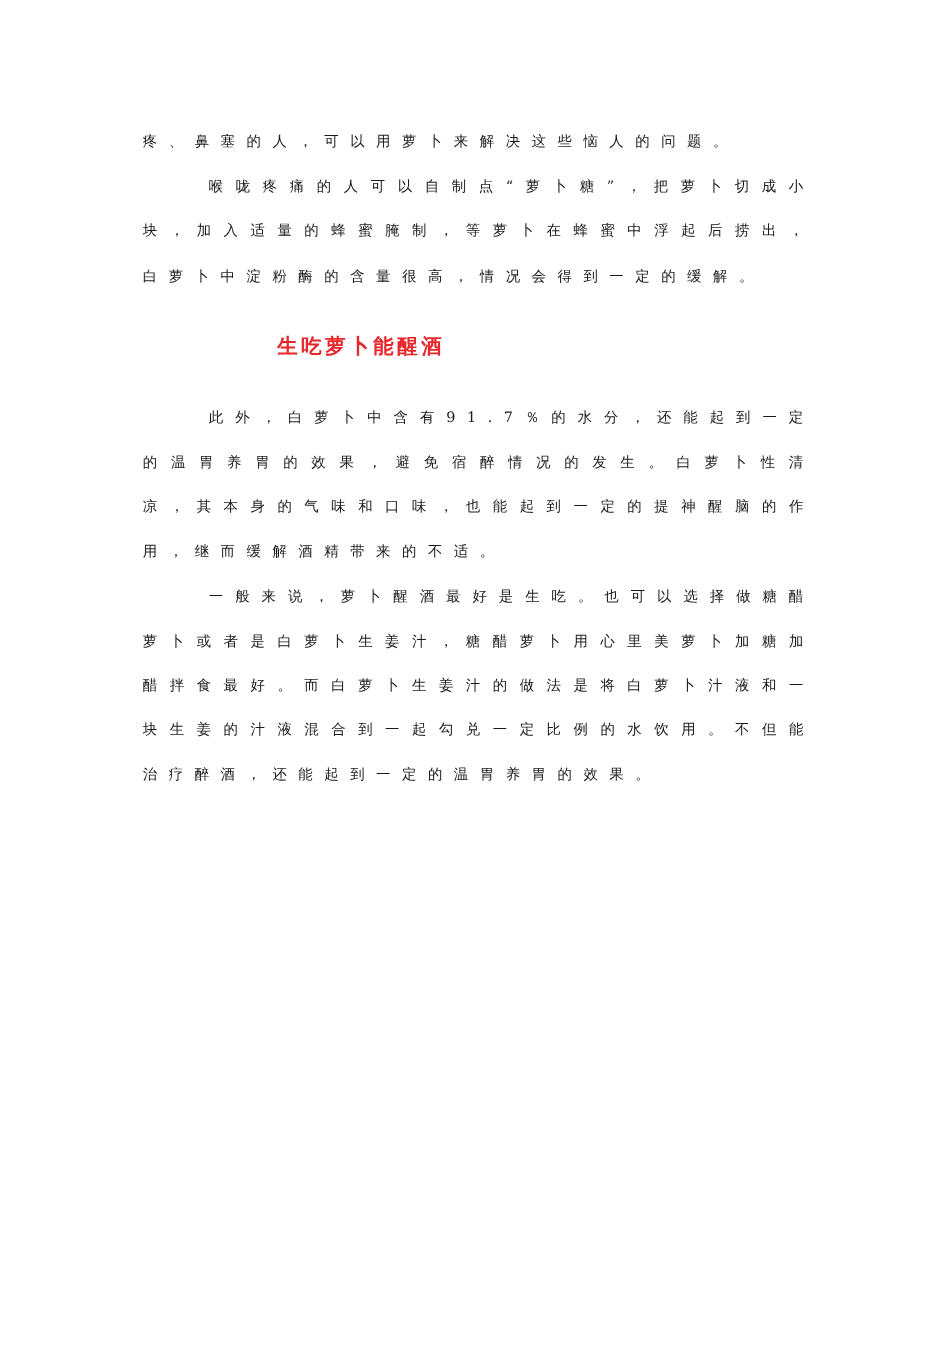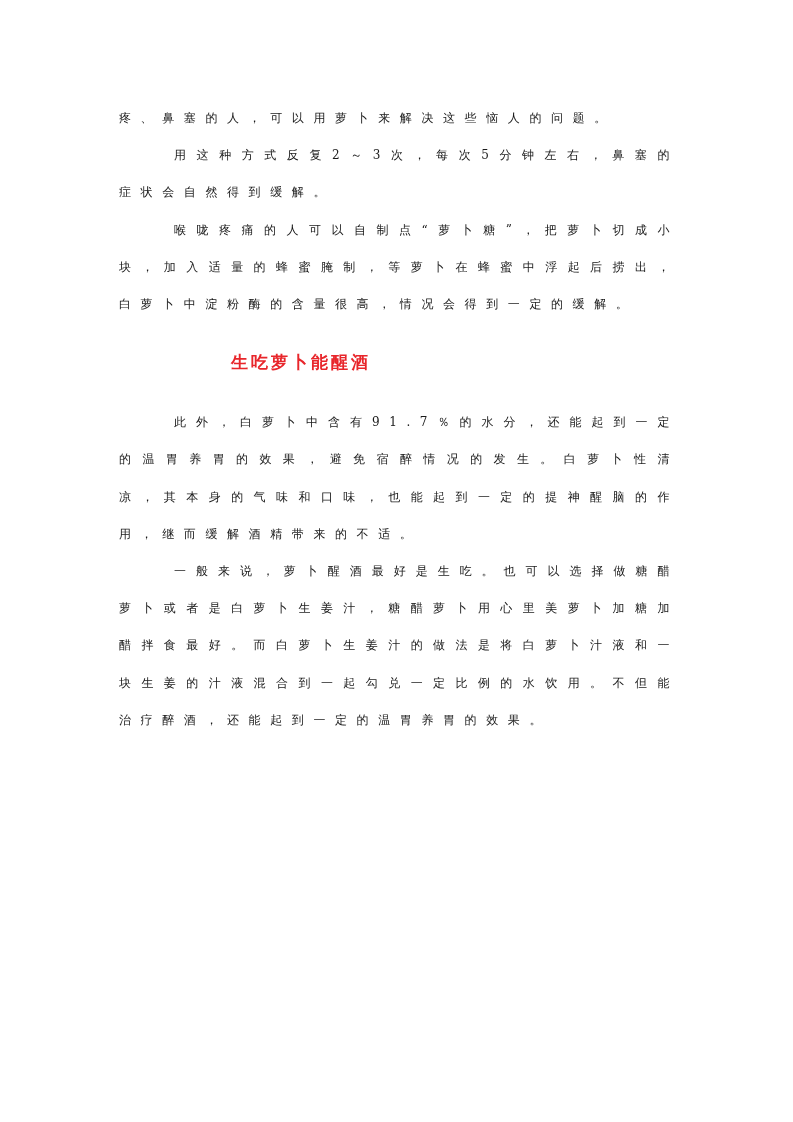--- a/index.html
+++ b/index.html
@@ -41,22 +41,21 @@
       padding-left: 112px;
     }
     .gap-before-heading { height: 22px; }
     .gap-after-heading { height: 22px; }
   </style>
 </head>
 <body>
 
 <div class="page">
   <p class="para">疼、鼻塞的人，可以用萝卜来解决这些恼人的问题。</p>
-  <p class="para indent">用这种方式反复2～3次，每次5分钟左右，鼻塞的症状会自然得到缓解。</p>
   <p class="para indent">喉咙疼痛的人可以自制点“萝卜糖”，把萝卜切成小块，加入适量的蜂蜜腌制，等萝卜在蜂蜜中浮起后捞出，白萝卜中淀粉酶的含量很高，情况会得到一定的缓解。</p>
 
   <div class="gap-before-heading"></div>
-  <h2 class="heading" style="color: rgb(232, 38, 43); font-family: Liberation Mono, monospace;">生吃萝卜能醒酒</h2>
+  <h2 class="heading" style="color: rgb(232, 38, 43);">生吃萝卜能醒酒</h2>
   <div class="gap-after-heading"></div>
 
   <p class="para indent">此外，白萝卜中含有91.7％的水分，还能起到一定的温胃养胃的效果，避免宿醉情况的发生。白萝卜性清凉，其本身的气味和口味，也能起到一定的提神醒脑的作用，继而缓解酒精带来的不适。</p>
   <p class="para indent">一般来说，萝卜醒酒最好是生吃。也可以选择做糖醋萝卜或者是白萝卜生姜汁，糖醋萝卜用心里美萝卜加糖加醋拌食最好。而白萝卜生姜汁的做法是将白萝卜汁液和一块生姜的汁液混合到一起勾兑一定比例的水饮用。不但能治疗醉酒，还能起到一定的温胃养胃的效果。</p>
 </div>
 
 </body></html>

